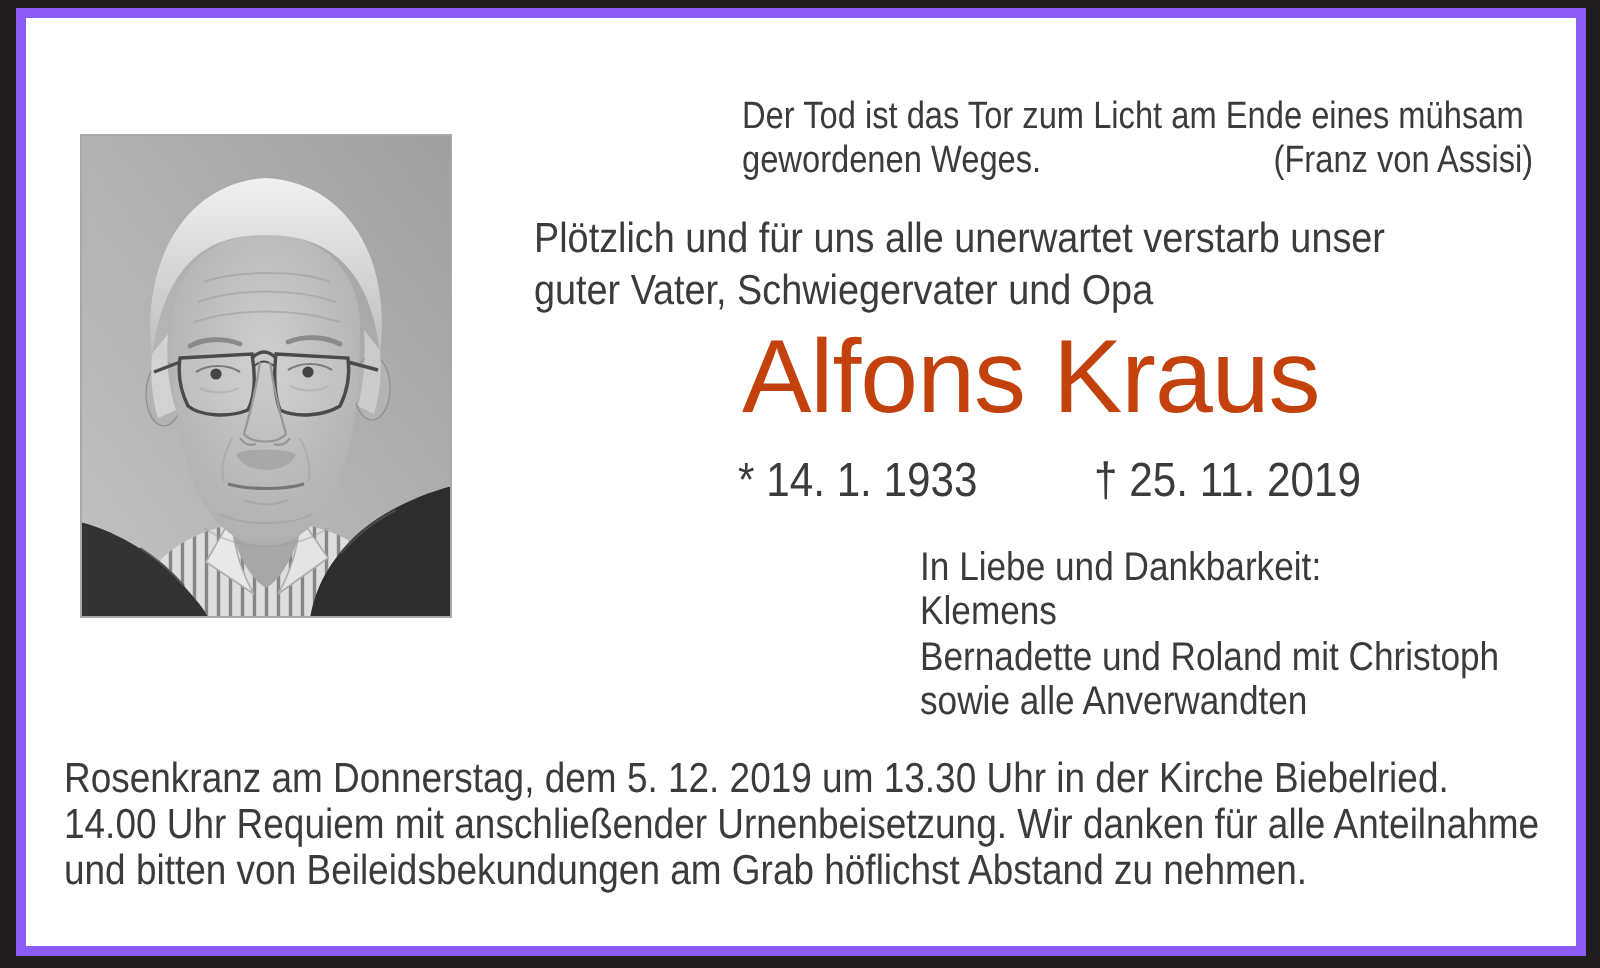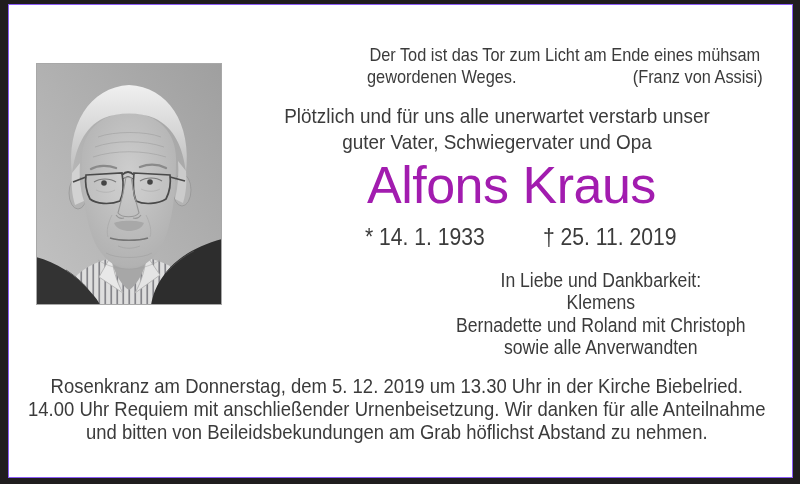--- a/index.html
+++ b/index.html
@@ -8,23 +8,22 @@
     background:#201d1e;
     position:relative;
     font-family:"Liberation Sans","DejaVu Sans",sans-serif;
     color:#3b3b3b;
     overflow:hidden;
     -webkit-font-smoothing:antialiased;
   }
   .card {
     position:absolute; left:8px; top:4px; right:7px; bottom:6px;
     background:#ffffff;
-    border:1px solid #8b5cf6;
+    border:5px solid #8b5cf6;
     box-sizing:content-box;
-    text-align:center;
   }
   .abs { position:absolute; }
   .sx86 { transform:scaleX(0.86); transform-origin:0 0; }
   .sx88 { transform:scaleX(0.88); transform-origin:0 0; }
   .sx90 { transform:scaleX(0.90); transform-origin:0 0; }
   .nowrap { white-space:nowrap; }
 
   .photo { left:27px; top:58px; width:186px; height:242px; }
   .photo svg { display:block; }
 
@@ -35,21 +34,21 @@
   .quote-row { display:flex; justify-content:space-between; }
 
   .intro {
     left:254px; top:98px; width:520px;
     font-size:21px; line-height:25.5px;
   }
 
   .name {
     left:358px; top:154px;
     font-size:52px; line-height:52px;
-    color:#a21caf; letter-spacing:-0.5px;
+    color:#c2410c; letter-spacing:-0.5px;
   }
 
   .dates { font-size:24px; line-height:28px; top:218px; }
   .birth { left:356px; }
   .death { left:534px; }
 
   .mourners {
     left:447px; top:264px;
     font-size:20px; line-height:22.3px;
   }

